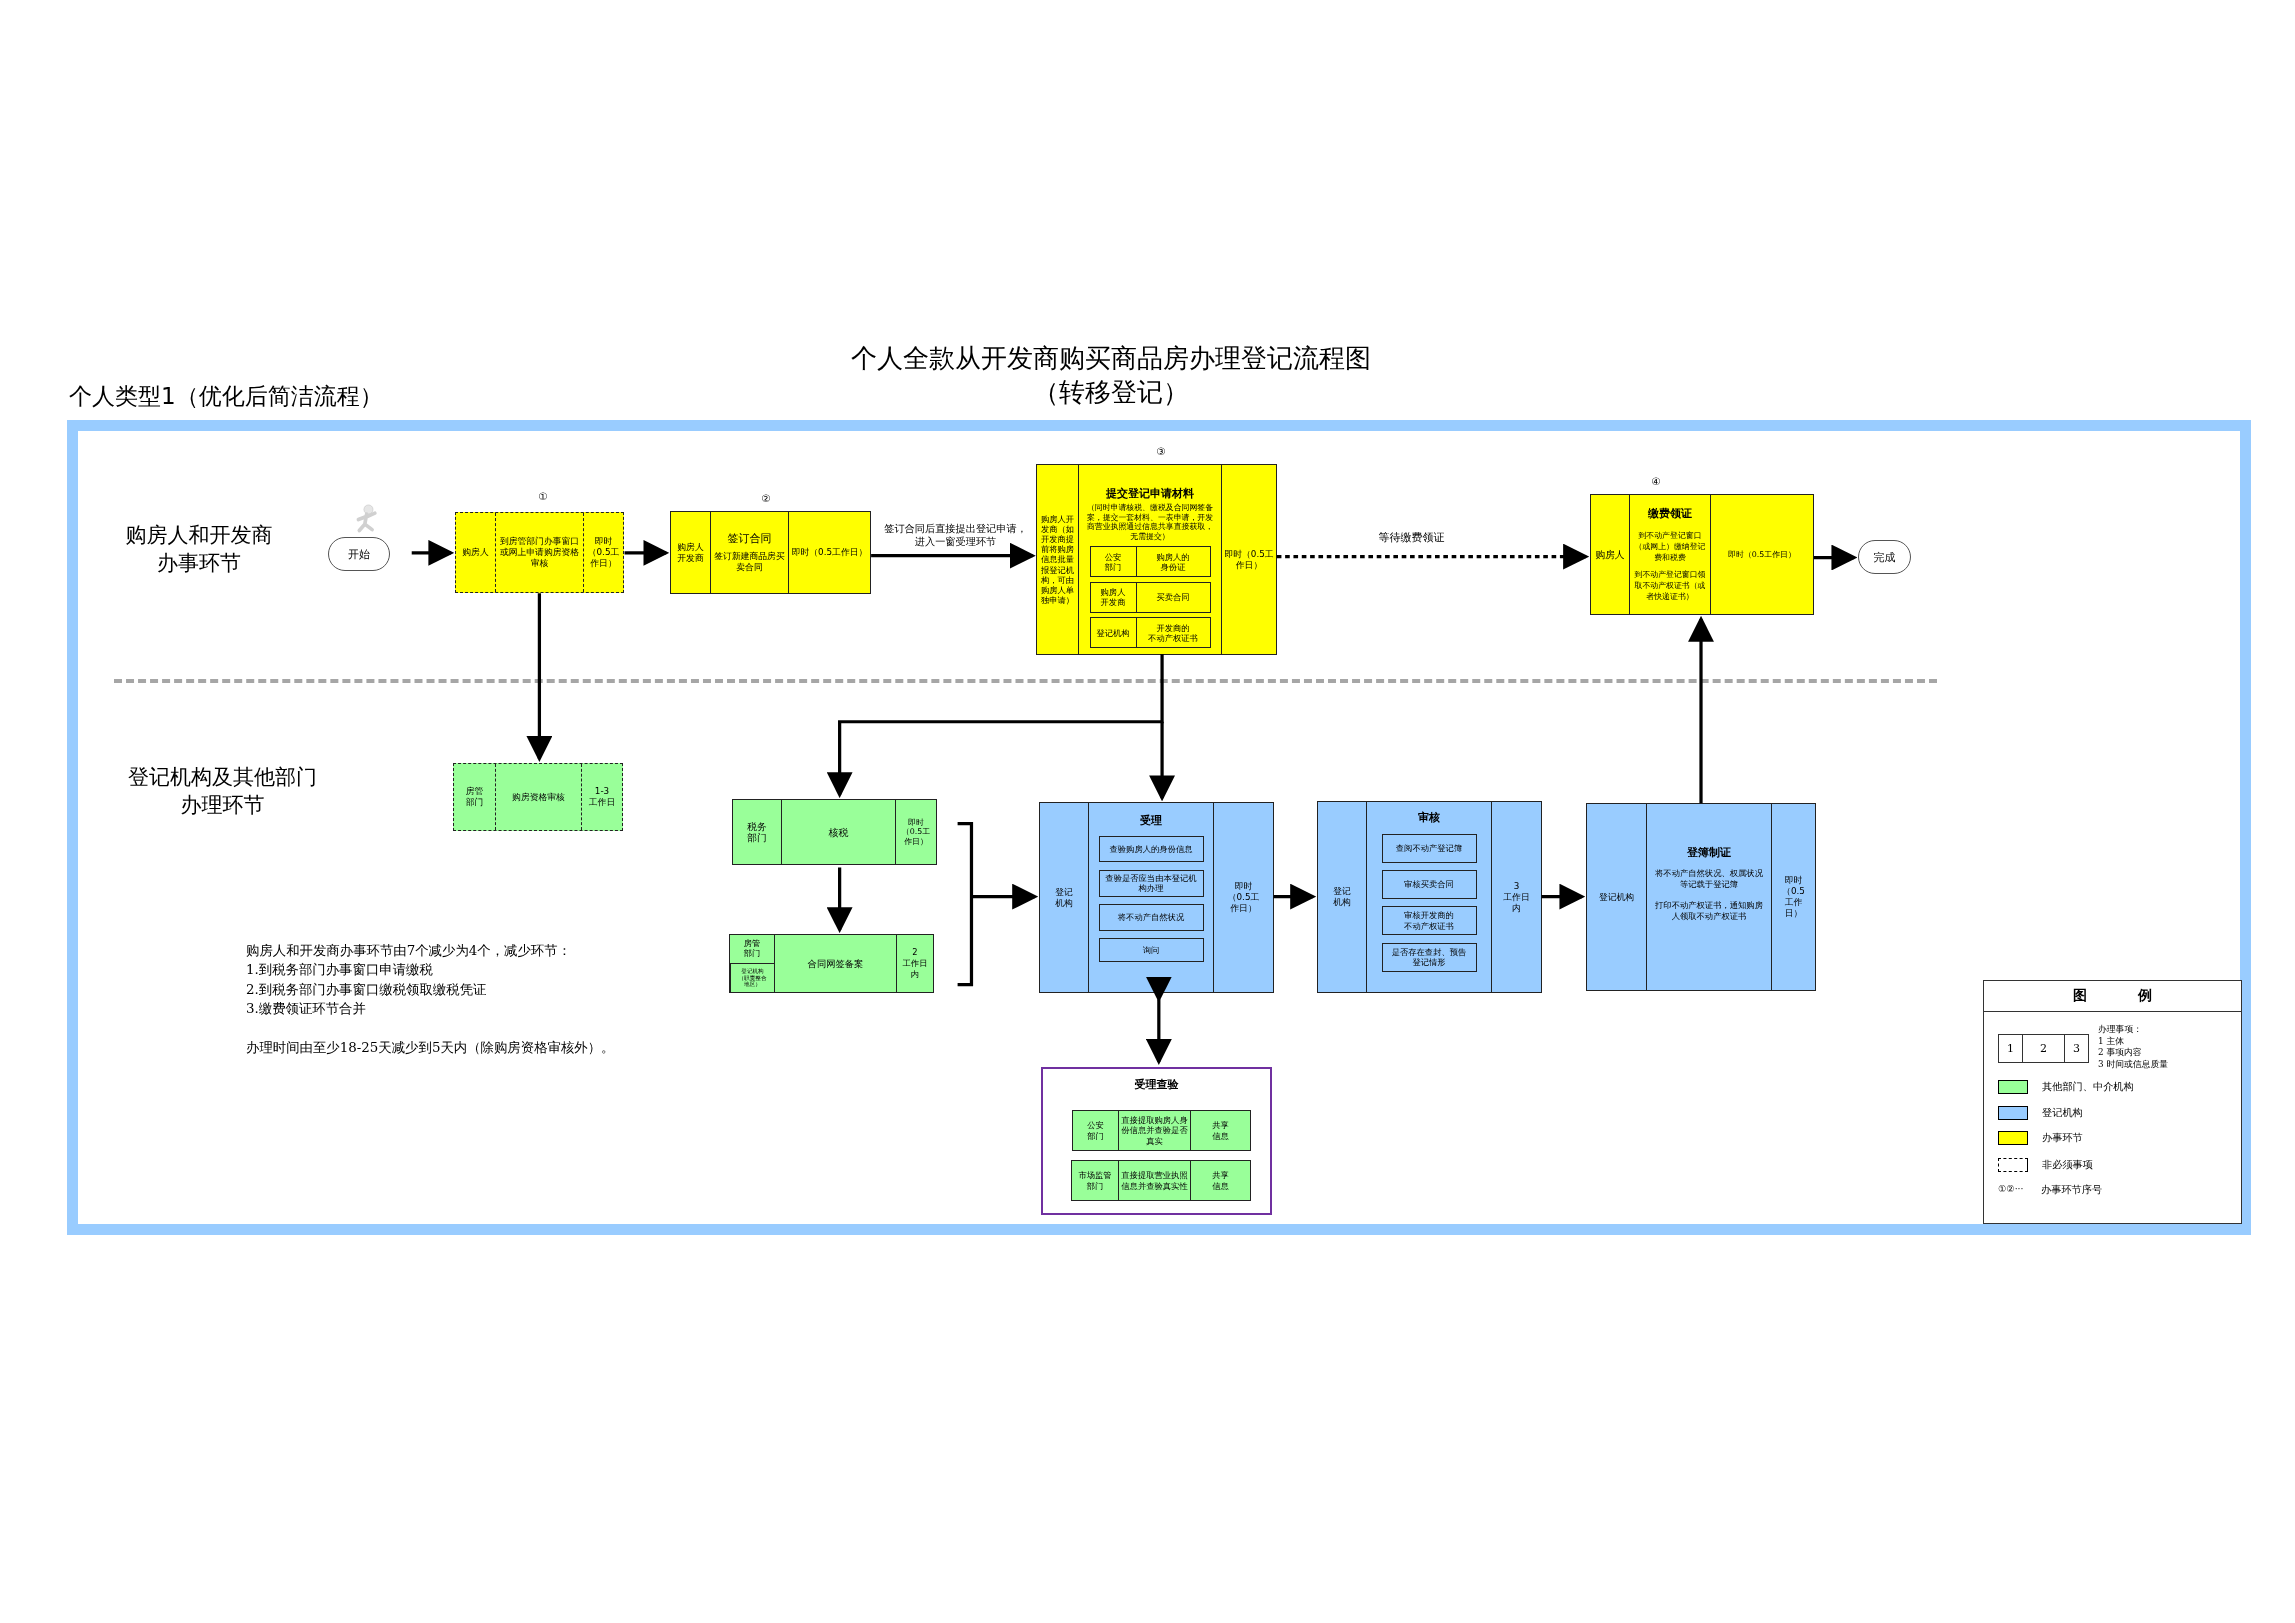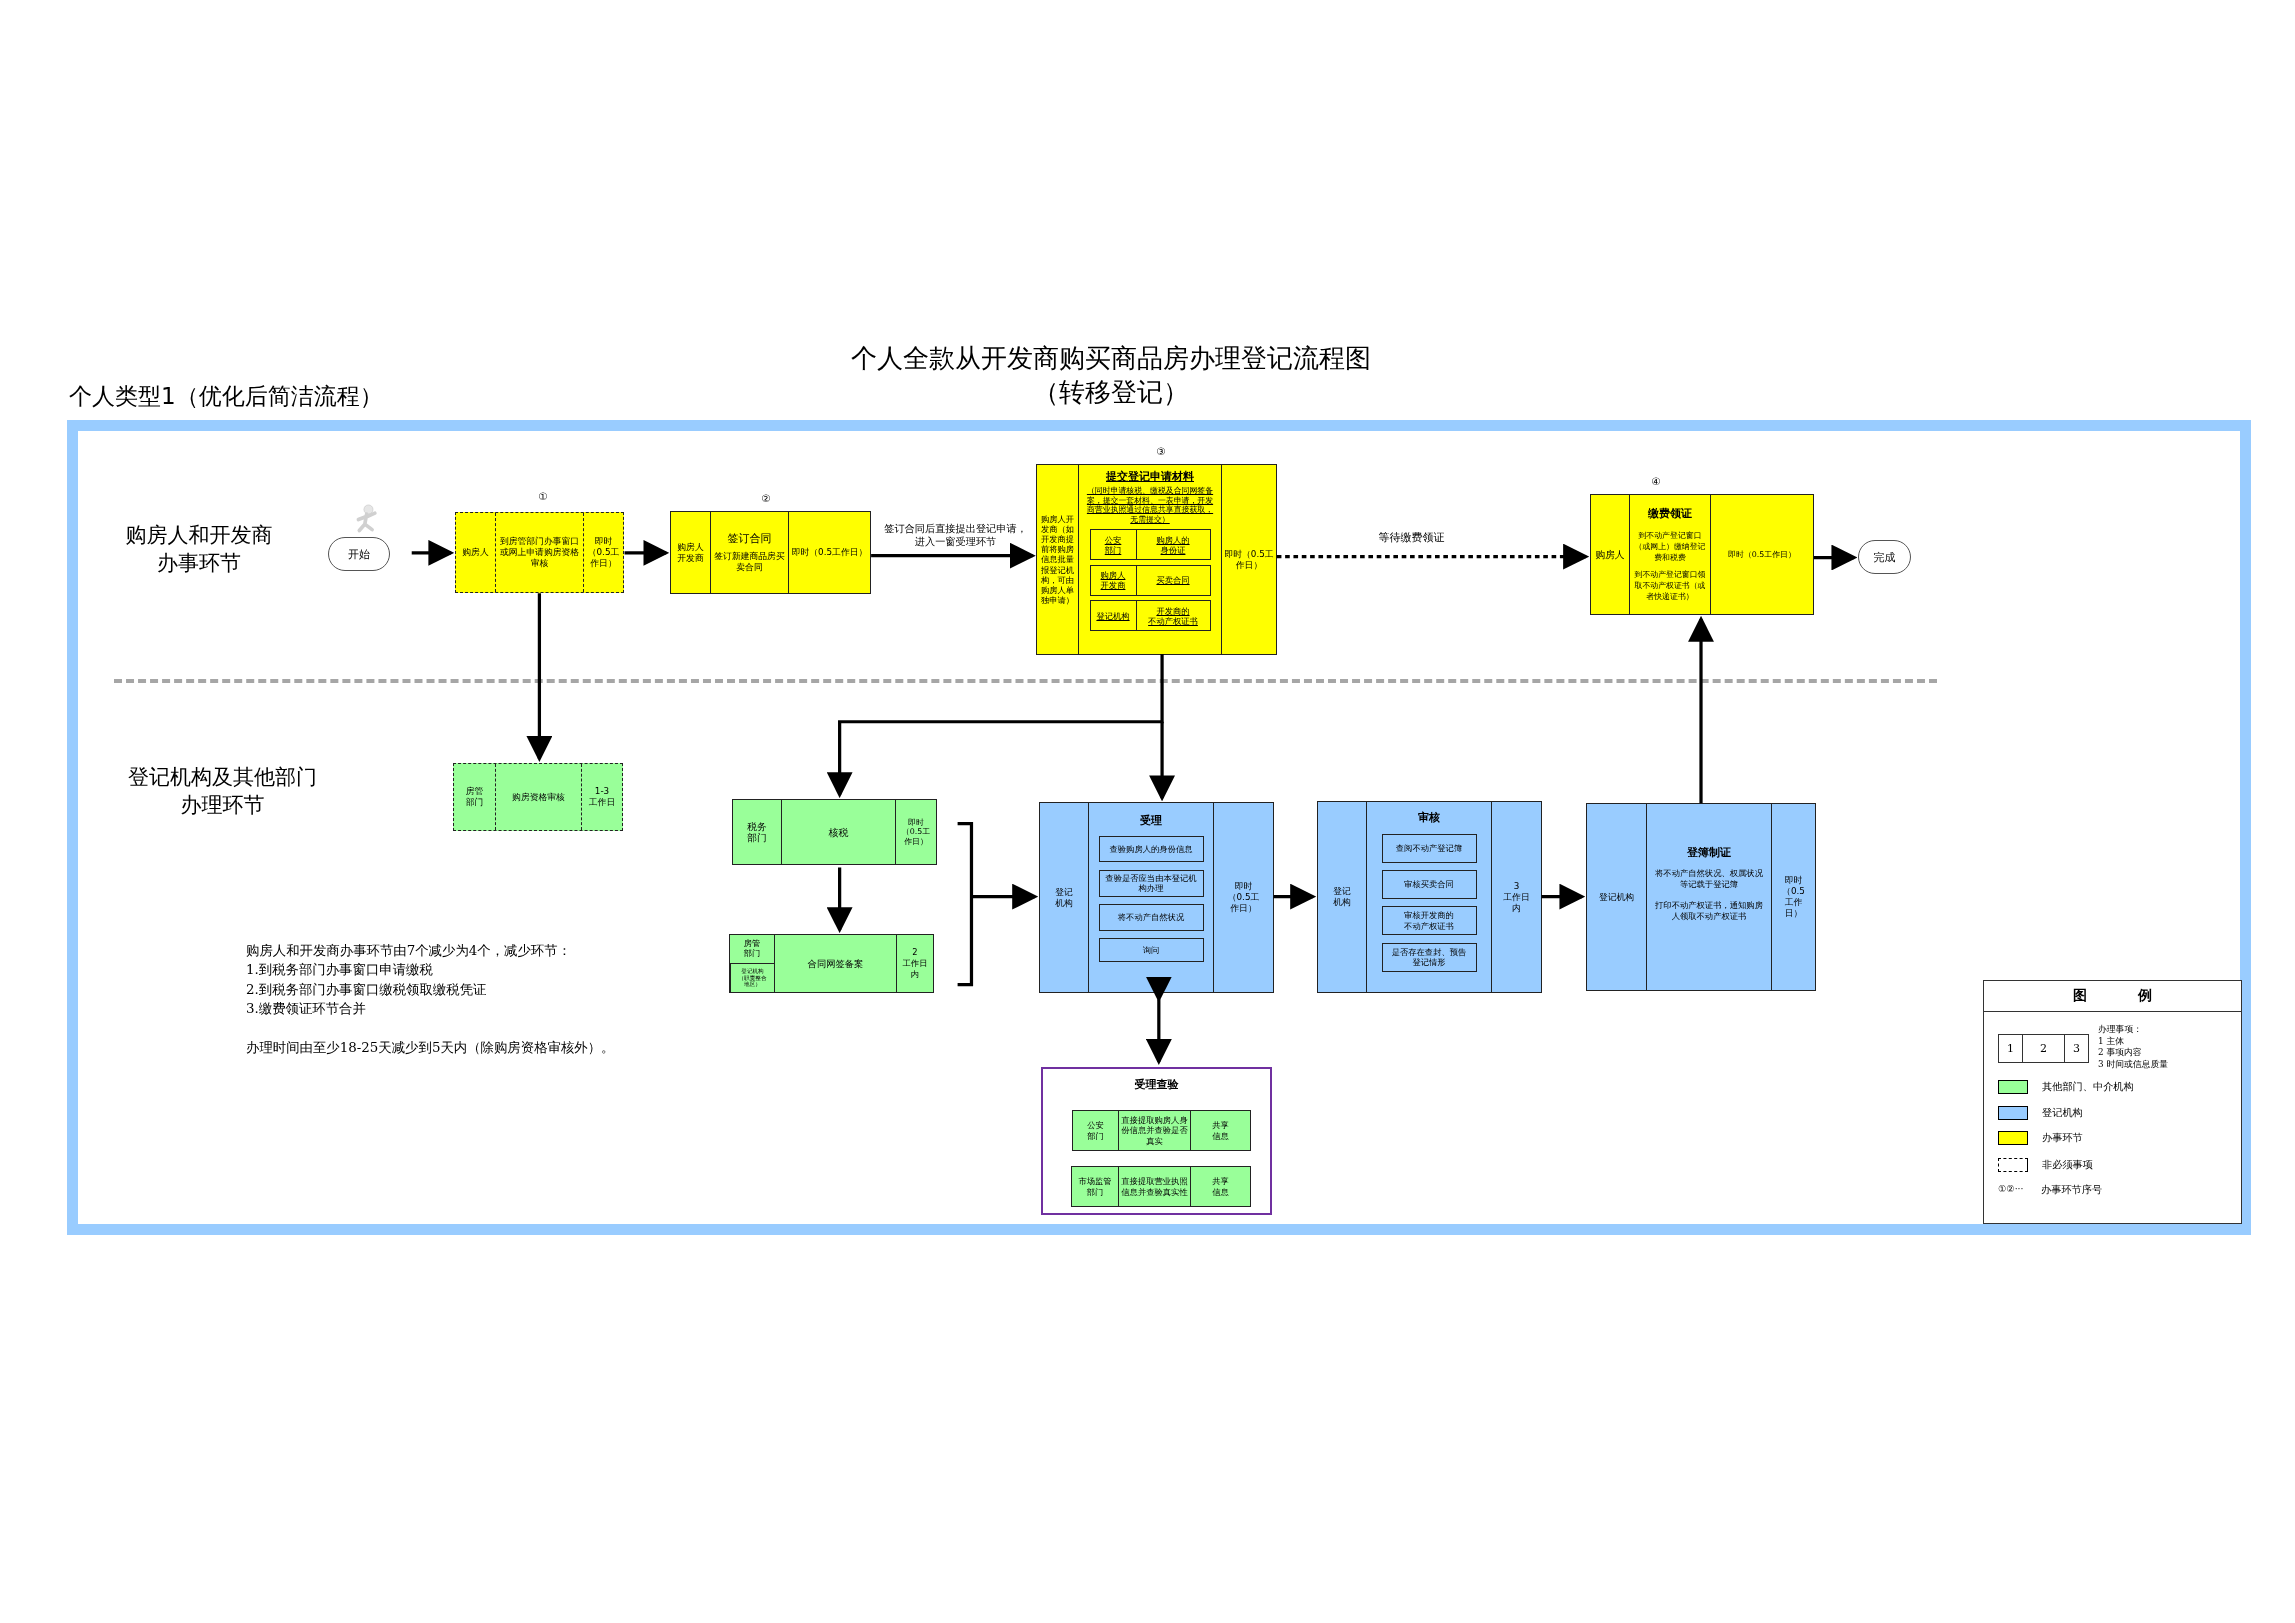--- a/index.html
+++ b/index.html
@@ -95,21 +95,21 @@
   </div>
   <div class="cell" style="flex:1;">
       <span>即时（0.5工作日）</span>
     </div>
 </div>
 
 <div class="box yellow" style="left:1036px;top:464px;width:241px;height:191px;">
   <div class="cell" style="width:41px;font-size:8.3px;line-height:10.2px;">
       <span>购房人开发商（如开发商提前将购房信息批量报登记机构，可由购房人单独申请）</span>
     </div>
-  <div class="cell" style="width:143px;justify-content:flex-start;padding-top:5px;text-decoration:underline;">
+  <div class="cell" style="width:143px;justify-content:flex-start;padding-top:22px;">
     <div class="head" style="margin-bottom:1.9px;">提交登记申请材料</div>
     <div style="font-size:7.9px;line-height:9.7px;padding:0 2.8px;">（同时申请核税、缴税及合同网签备案，提交一套材料、一表申请，开发商营业执照通过信息共享直接获取，无需提交）</div>
     <div style="width:121px;">
       <div class="subrow" style="height:29px;">
         <div style="width:45px;white-space:pre-line;">公安
 部门</div>
         <div style="flex:1;white-space:pre-line;">购房人的
 身份证</div>
       </div>
       <div class="subrow" style="height:29px;">
@@ -233,21 +233,21 @@
 
 <div class="abs" style="left:1041px;top:1067px;width:231px;height:148px;border:2.3px solid #7030a0;box-sizing:border-box;background:#fff;">
   <div class="ttl" style="font-size:11px;font-weight:bold;margin-top:8.3px;">受理查验</div>
   <div class="subrow green" style="position:absolute;left:29px;top:41px;width:177px;height:39px;margin:0;">
     <div style="width:45px;white-space:pre-line;">公安
 部门</div>
     <div style="width:72px;">直接提取购房人身份信息并查验是否真实</div>
     <div style="flex:1;white-space:pre-line;">共享
 信息</div>
   </div>
-  <div class="subrow green" style="position:absolute;left:28px;top:97px;width:178px;height:39px;margin:0;">
+  <div class="subrow green" style="position:absolute;left:28px;top:91px;width:178px;height:39px;margin:0;">
     <div style="width:46px;white-space:pre-line;">市场监管
 部门</div>
     <div style="width:72px;">直接提取营业执照信息并查验真实性</div>
     <div style="flex:1;white-space:pre-line;">共享
 信息</div>
   </div>
 </div>
 
 <div class="abs note" style="left:246px;top:941px;width:463px;">
   <div>购房人和开发商办事环节由7个减少为4个，减少环节：</div>

